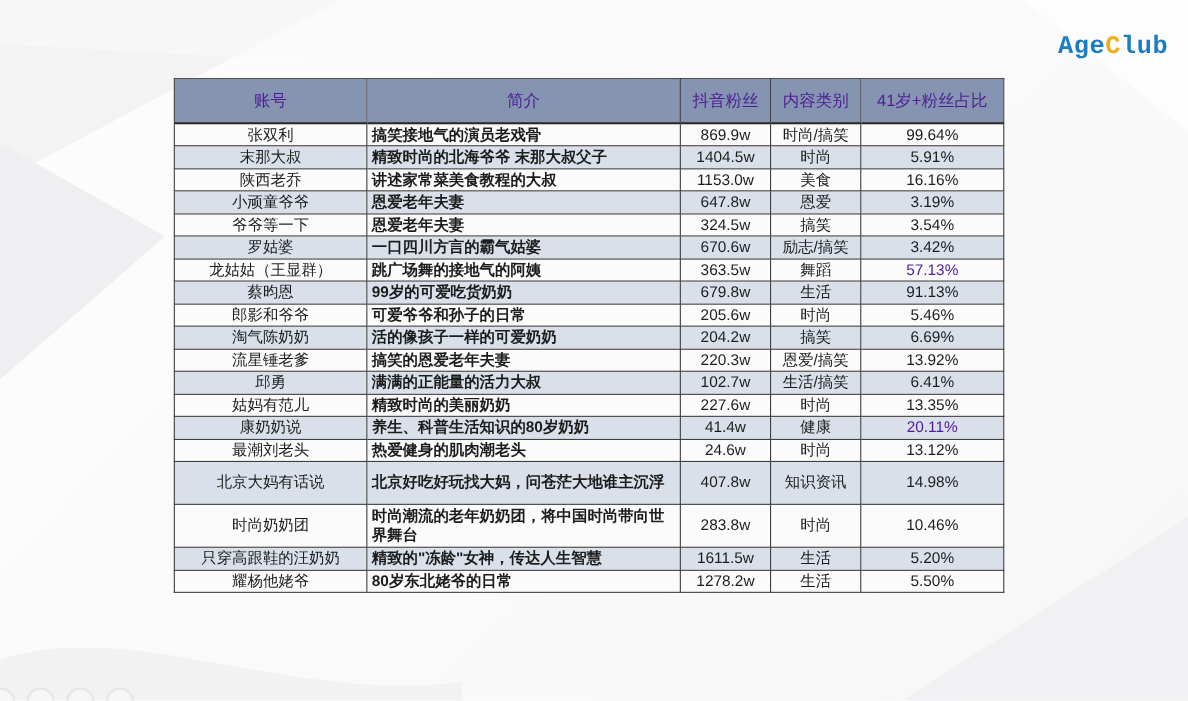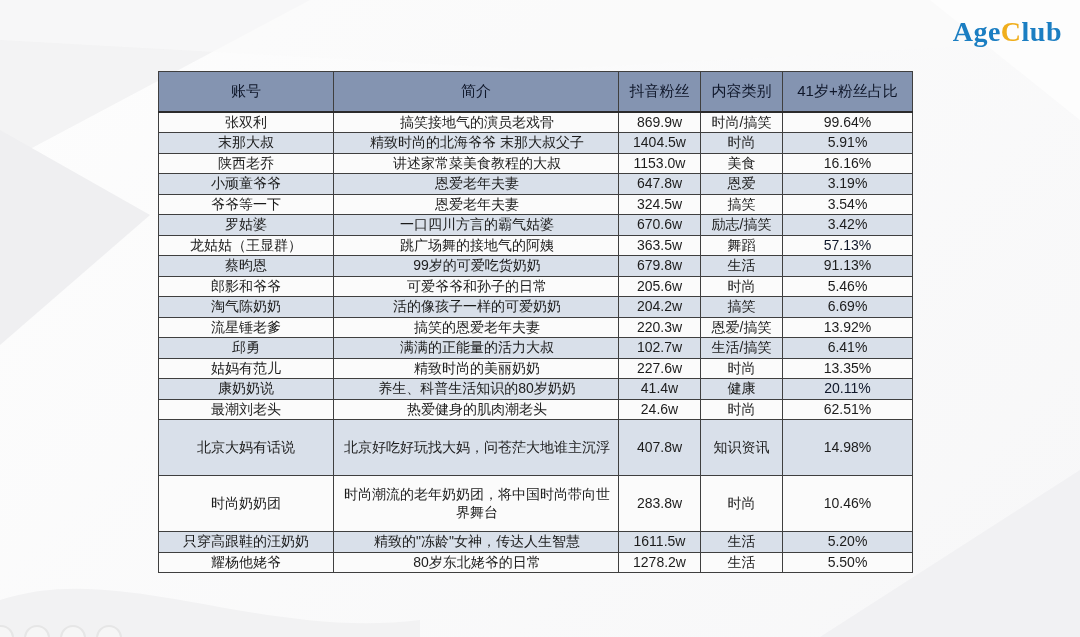--- a/index.html
+++ b/index.html
@@ -12,23 +12,23 @@
   .slide {
     position: absolute; inset: 0;
     width: 1080px; height: 637px;
     overflow: hidden;
     background: linear-gradient(135deg, #fdfdfd 0%, #f7f7f8 100%);
   }
   svg.bg { position: absolute; inset: 0; width: 100%; height: 100%; pointer-events: none; }
 
   
   .logo {
-    position: absolute; top: 16px; right: 18px;
-    font-family: Liberation Serif, serif;
-    font-weight: 700; font-size: 28px; letter-spacing: 0.5px;
+    position: absolute; top: 29px; right: 18px;
+    font-family: Liberation Mono, monospace;
+    font-weight: 700; font-size: 23px; letter-spacing: 0.5px;
   }
   .logo .blue { color: #1b7ec2; }
   .logo .gold { color: #f0ae1c; }
 
   
   .table-wrap {
     position: absolute; left: 158px; top: 71px; width: 754px;
   }
   table {
     width: 754px;
@@ -39,36 +39,36 @@
   th, td {
     border: 1px solid #3f3f3f;
     color: #1c1c1c;
     overflow: hidden;
   }
   thead th {
     background: #8494b1;
     height: 40px;
     font-size: 15px;
     font-weight: 400;
-    color: #0f172a;
+    color: #4c1d95;
     text-align: center;
     border-bottom: 2px solid #2b2b2b;
   }
   tbody tr { height: 20px; }
-  tbody tr.tall { height: 56px; }
+  tbody tr.tall { height: 39px; }
   tbody td {
     font-size: 14px;
     line-height: 1.25;
     padding: 1px 2px;
     text-align: center;
   }
-  tbody td.c-intro { text-align: center; padding-left: 4px; }
+  tbody td.c-intro { text-align: left; padding-left: 4px; font-weight: bold; }
   tbody tr:nth-child(odd)  td { background: #fbfbfb; }
   tbody tr:nth-child(even) td { background: #d9e0ea; }
-  td.red { color: #0f172a; }
+  td.red { color: #4c1d95; }
 
   
   .wm {
     position: absolute; bottom: -14px; left: -12px;
     display: flex; gap: 10px;
   }
   .wm .circ {
     width: 26px; height: 26px; border-radius: 50%;
     border: 2px solid #e6e6e6; background: #f6f6f6;
   }
@@ -206,21 +206,21 @@
             <td class="c-intro">养生、科普生活知识的80岁奶奶</td>
             <td class="c-fans">41.4w</td>
             <td class="c-cat">健康</td>
             <td class="c-pct red">20.11%</td>
           </tr>
           <tr>
             <td class="c-account">最潮刘老头</td>
             <td class="c-intro">热爱健身的肌肉潮老头</td>
             <td class="c-fans">24.6w</td>
             <td class="c-cat">时尚</td>
-            <td class="c-pct">62.51%</td>
+            <td class="c-pct">13.12%</td>
           </tr>
           <tr class="tall">
             <td class="c-account">北京大妈有话说</td>
             <td class="c-intro">北京好吃好玩找大妈，问苍茫大地谁主沉浮</td>
             <td class="c-fans">407.8w</td>
             <td class="c-cat">知识资讯</td>
             <td class="c-pct">14.98%</td>
           </tr>
           <tr class="tall">
             <td class="c-account">时尚奶奶团</td>

